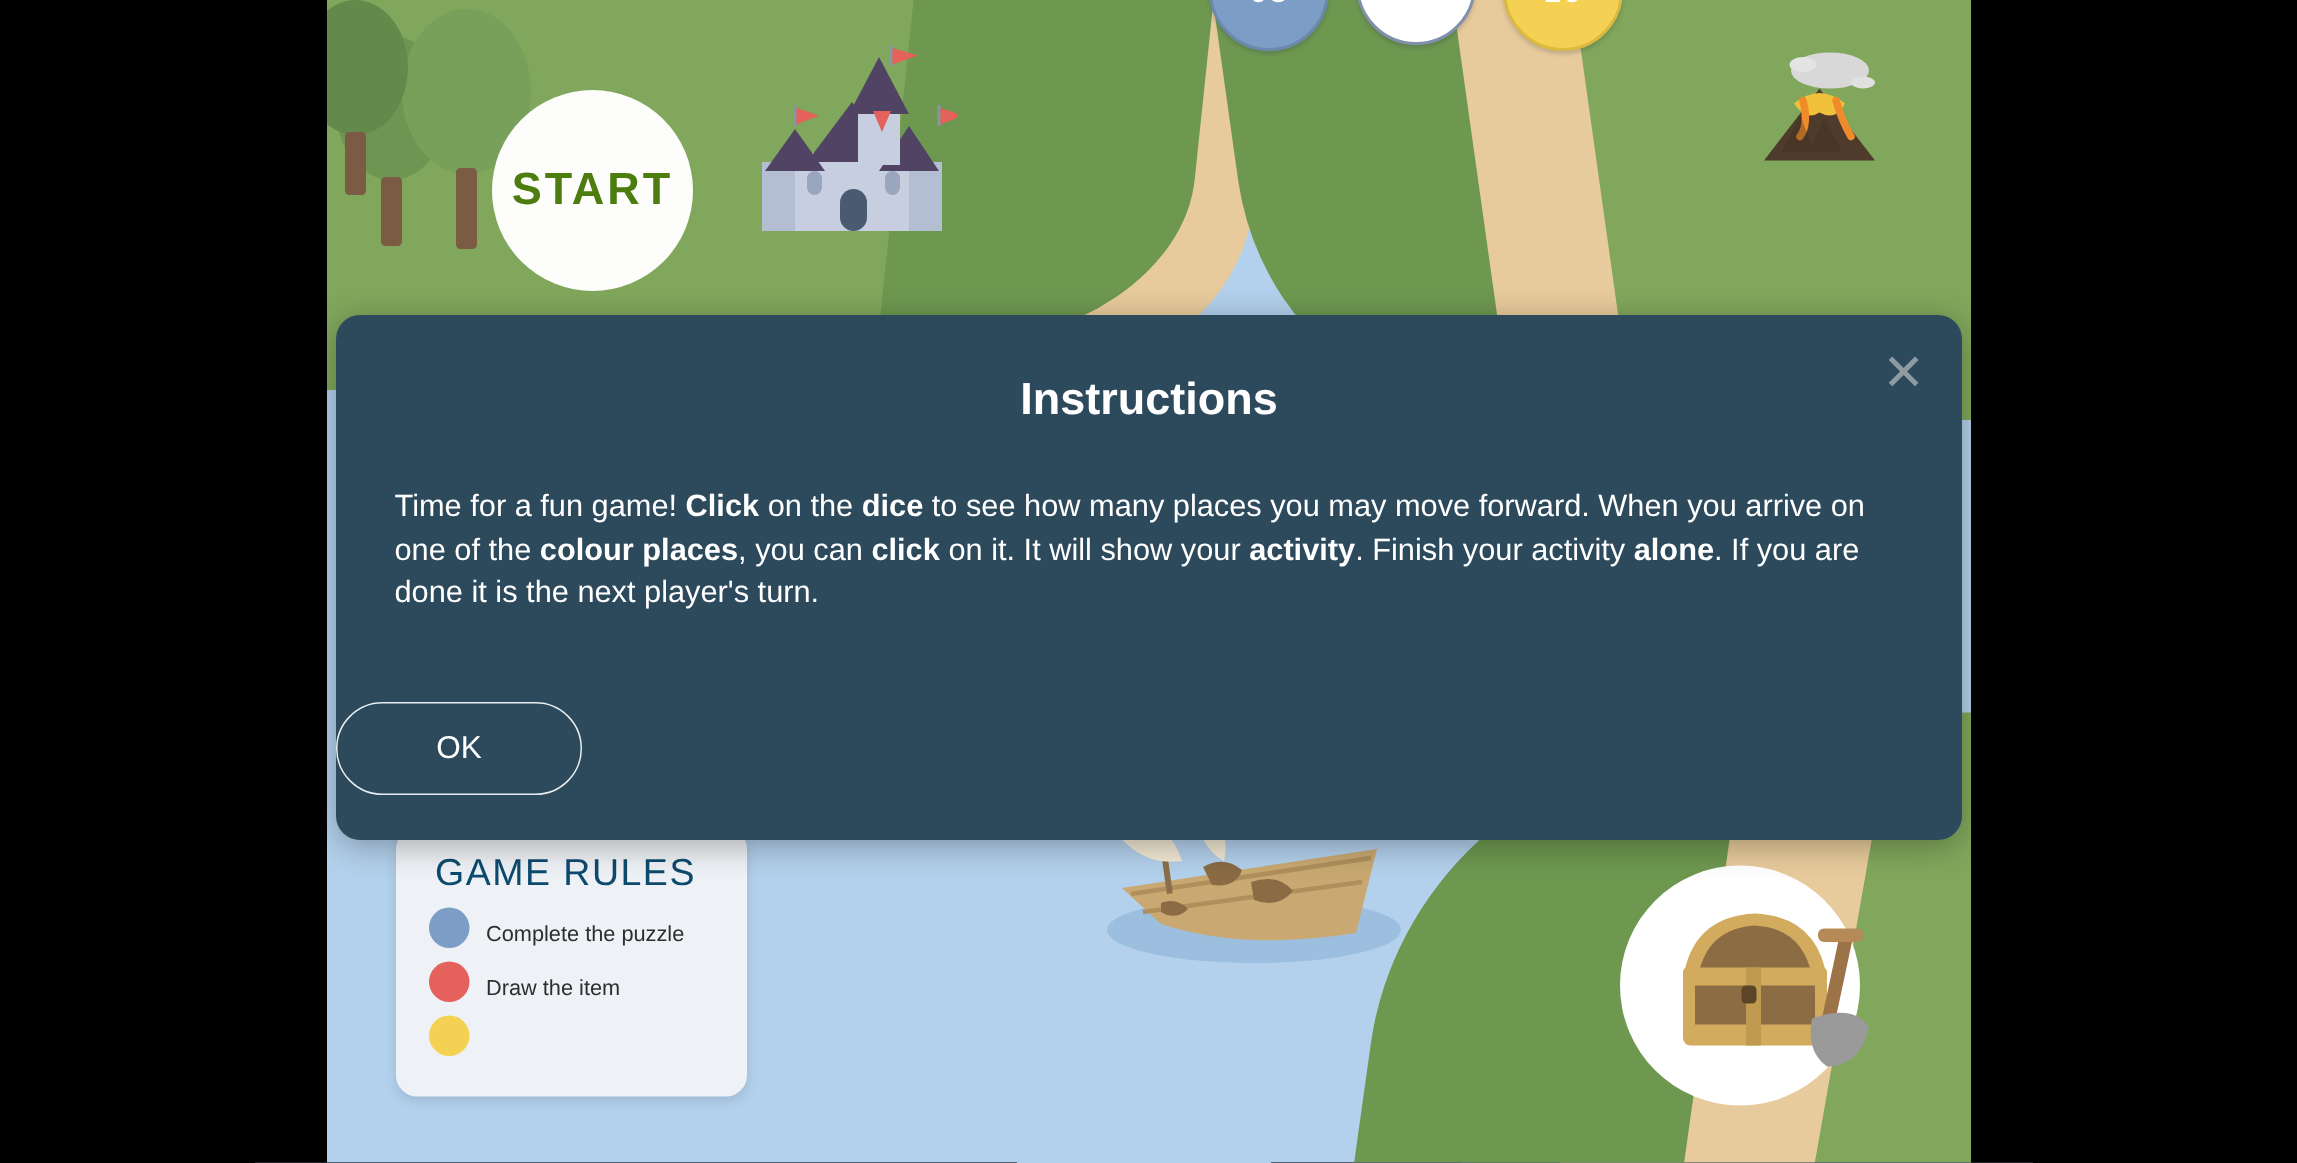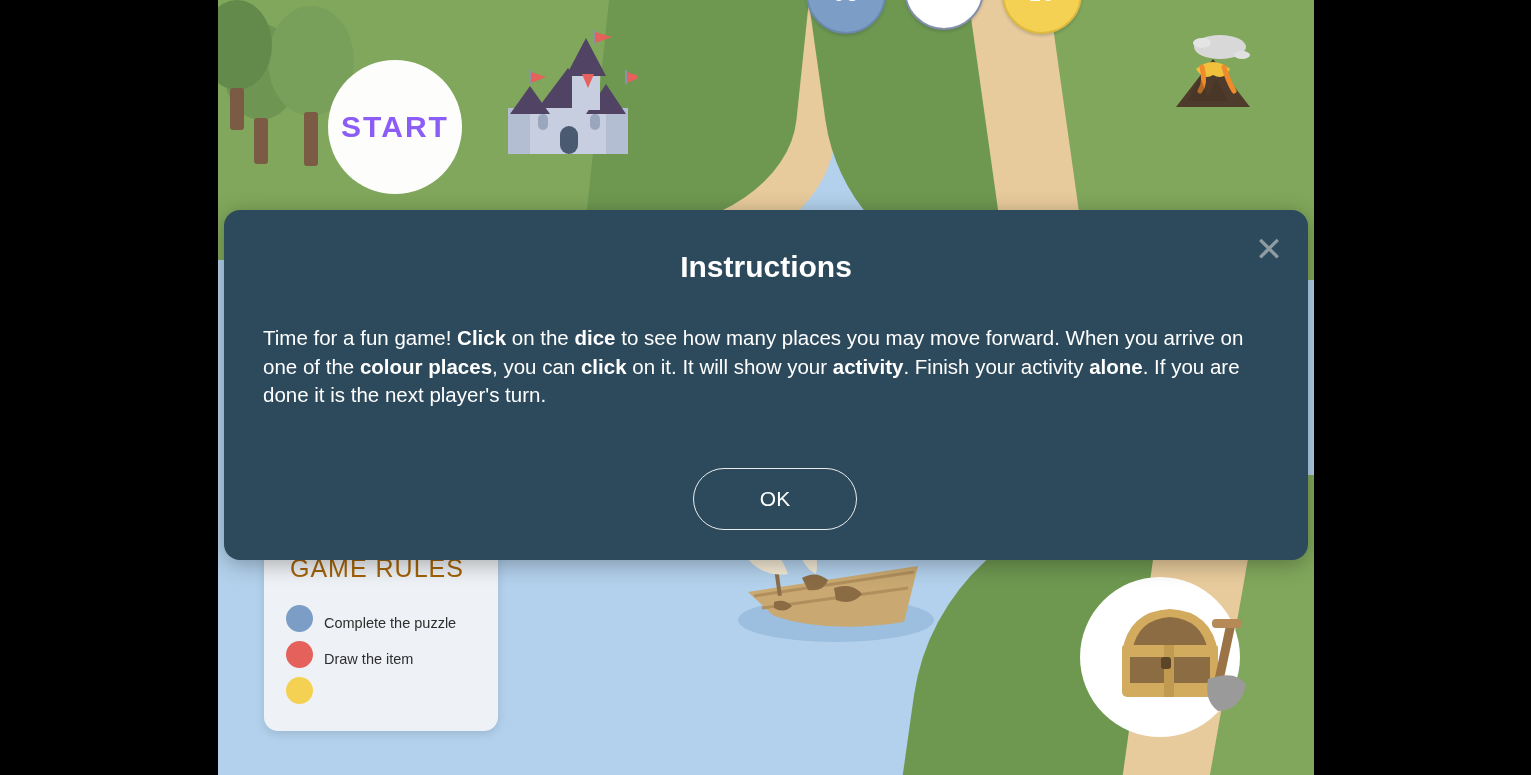--- a/index.html
+++ b/index.html
@@ -103,21 +103,21 @@
   }
 
   
   .start-circle {
     position:absolute; left: 110px; top: 60px;
     width: 134px; height:134px; border-radius:50%;
     background:#fdfdfb;
     display:flex; align-items:center; justify-content:center;
   }
   .start-circle span {
-    color:#8b5cf6; font-weight:bold; font-size:30px;
+    color:#4d7c0f; font-weight:bold; font-size:30px;
     letter-spacing:2px;
   }
 
   
   .castle { position:absolute; left:280px; top:30px; width:140px; height:130px; }
 
   
   .volcano { position:absolute; left:940px; top:25px; width:110px; height:110px; }
 
   
@@ -149,22 +149,22 @@
   .legend {
     position:absolute; left: 46px; bottom: 44px;
     width: 234px;
     background:#eef1f5;
     border-radius: 14px;
     padding: 16px 14px 18px 22px;
     box-shadow: 0 3px 8px rgba(30,50,70,.15);
   }
   .legend h3 {
     font-size: 25px; font-weight: normal;
-    color:#a16207; letter-spacing:1px;
-    margin-bottom: 22px; margin-left: 4px;
+    color:#0c4a6e; letter-spacing:1px;
+    margin-bottom: 8px; margin-left: 4px;
   }
   .legend-row { display:flex; align-items:flex-end; gap:11px; margin-bottom:9px; }
   .legend-dot { width:27px; height:27px; border-radius:50%; flex:none; }
   .legend-label { font-size:14.5px; color:#2e2e2e; line-height:1.25; }
 
   
   .modal-overlay { position:absolute; inset:0; }
   .modal {
     position:absolute;
     left: 224px; top: 210px;
@@ -193,22 +193,22 @@
   }
   .modal-body {
     margin-top: 40px;
     color:#ffffff;
     font-size: 20.5px;
     line-height: 1.40;
     padding: 0 5px;
   }
   .modal-body b { font-weight: bold; }
   .modal-actions {
-    position:absolute; left:18px; right:0; top: 258px;
-    display:flex; justify-content:center;
+    position:absolute; left:0; right:0; top: 258px;
+    display:flex; 
   }
   .ok-button {
     width: 164px; height: 62px;
     border-radius: 34px;
     border: 1.5px solid #e9edef;
     background: transparent;
     color:#ffffff;
     font-size: 21px;
     font-family:"Liberation Sans", sans-serif;
     cursor:pointer;

